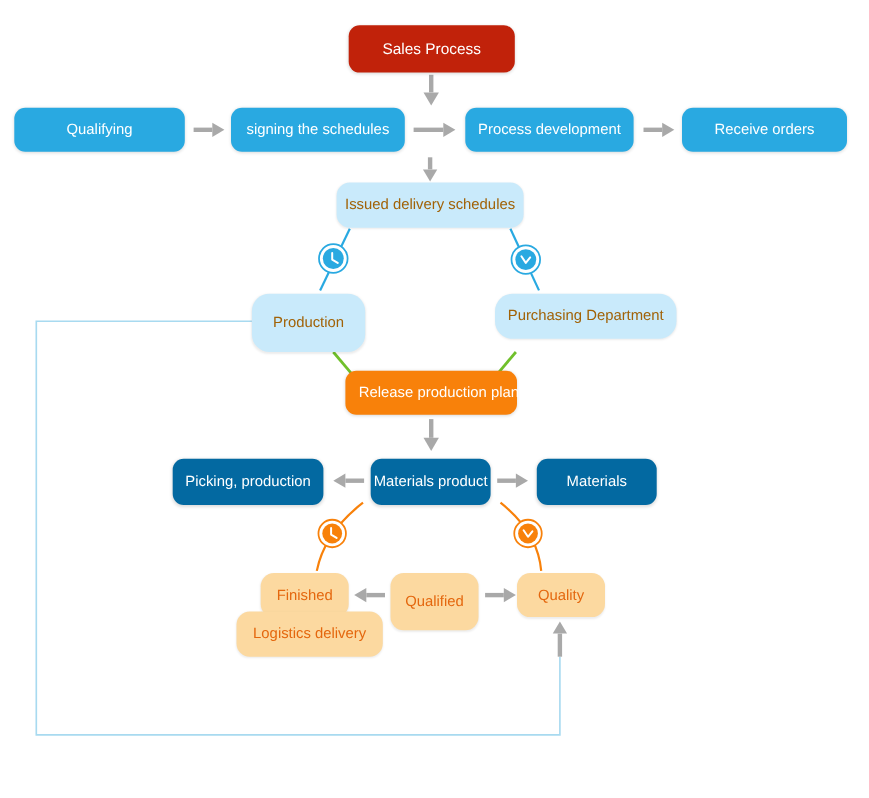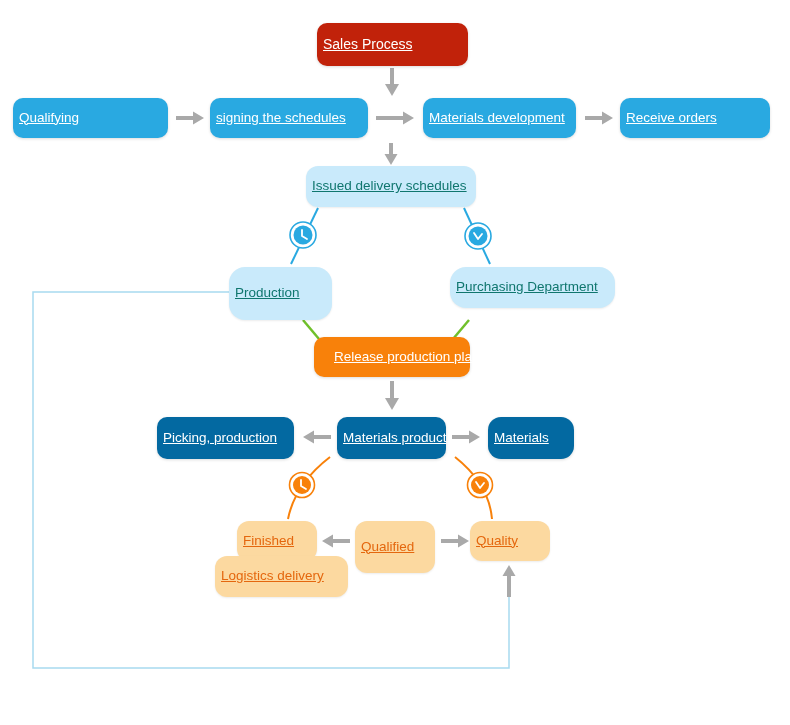--- a/index.html
+++ b/index.html
@@ -9,34 +9,33 @@
     background:#ffffff;
     font-family:"Liberation Sans", sans-serif;
     overflow:hidden;
   }
   svg.connectors{
     position:absolute;left:0;top:0;
     pointer-events:none;
   }
   .node{
     position:absolute;
-    display:flex;align-items:center;justify-content:flex-start;
+    display:flex;align-items:center;justify-content:center;
     text-align:center;
     font-size:13.5px;
     border-radius:10px;
     box-shadow:0 1px 3px rgba(0,0,0,.14);
     line-height:1.1;
     padding:0 6px;
     box-sizing:border-box;
     white-space:nowrap;
-    text-decoration:underline;
   }
   .n-red   {background:#c1220a;color:#ffffff;font-size:14px;}
   .n-blue  {background:#29a9e1;color:#ffffff;}
-  .n-lblue {background:#c9eafb;color:#0f766e;box-shadow:0 1px 2px rgba(0,0,0,.08);}
+  .n-lblue {background:#c9eafb;color:#a16207;box-shadow:0 1px 2px rgba(0,0,0,.08);}
   .n-orange{background:#f8810a;color:#ffffff;}
   .n-green {background:#0369a1;color:#ffffff;}
   .n-peach {background:#fcd9a0;color:#e4670e;box-shadow:0 1px 2px rgba(0,0,0,.08);}
   .r12{border-radius:12px;}
   .r16{border-radius:16px;}
 </style>
 </head>
 <body>
 
 <div class="canvas">
@@ -114,21 +113,21 @@
     <span>Sales Process</span>
   </div>
 
   <div class="node n-blue" style="left:13px;top:98px;width:155px;height:40px;">
     <span>Qualifying</span>
   </div>
   <div class="node n-blue" style="left:210px;top:98px;width:158px;height:40px;">
     <span>signing the schedules</span>
   </div>
   <div class="node n-blue" style="left:423px;top:98px;width:153px;height:40px;">
-    <span>Materials development</span>
+    <span>Process development</span>
   </div>
   <div class="node n-blue" style="left:620px;top:98px;width:150px;height:40px;">
     <span>Receive orders</span>
   </div>
 
   <div class="node n-lblue r12" style="left:306px;top:166px;width:170px;height:41px;">
     <span>Issued delivery schedules</span>
   </div>
 
   <div class="node n-lblue r16" style="left:229px;top:267px;width:103px;height:53px;">
@@ -141,21 +140,21 @@
   <div class="node n-orange" style="left:314px;top:337px;width:156px;height:40px;padding-left:20px;">
     <span>Release production plan</span>
   </div>
 
   <div class="node n-green" style="left:157px;top:417px;width:137px;height:42px;">
     <span>Picking, production</span>
   </div>
   <div class="node n-green" style="left:337px;top:417px;width:109px;height:42px;">
     <span>Materials product</span>
   </div>
-  <div class="node n-green" style="left:488px;top:417px;width:86px;height:42px;border-radius:13px;">
+  <div class="node n-green" style="left:488px;top:417px;width:109px;height:42px;">
     <span>Materials</span>
   </div>
 
   <div class="node n-peach r12" style="left:237px;top:521px;width:80px;height:40px;">
     <span>Finished</span>
   </div>
   <div class="node n-peach r12" style="left:355px;top:521px;width:80px;height:52px;">
     <span>Qualified</span>
   </div>
   <div class="node n-peach r12" style="left:470px;top:521px;width:80px;height:40px;">

